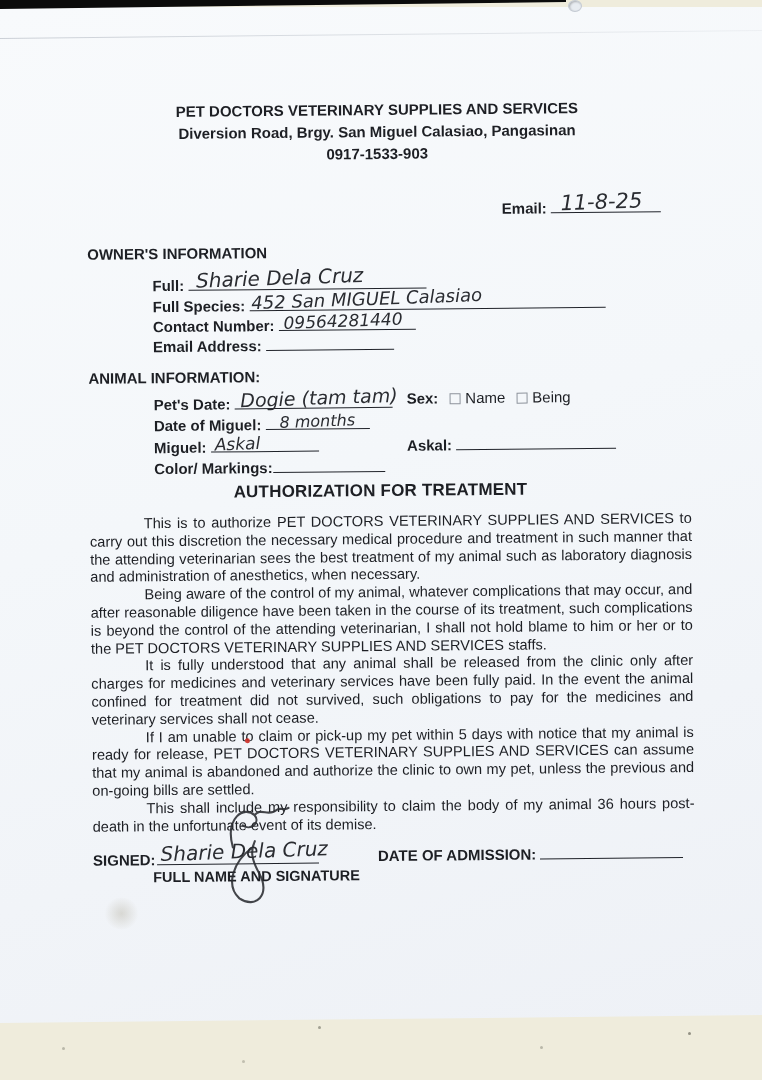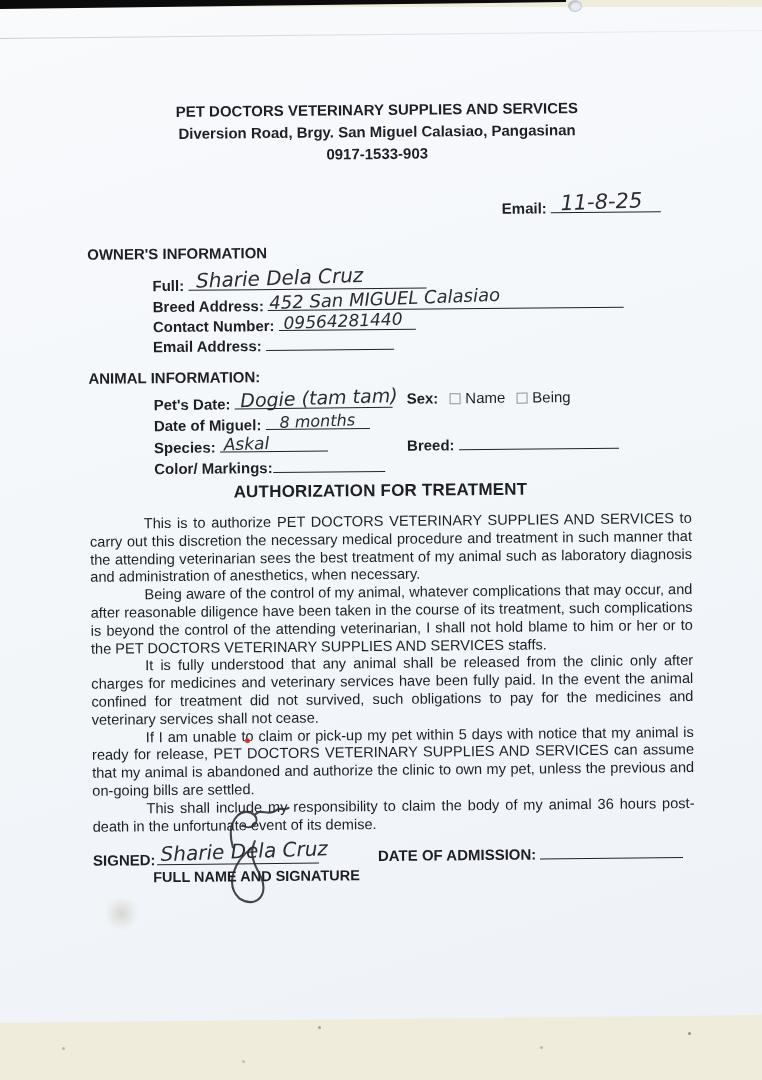--- a/index.html
+++ b/index.html
@@ -84,21 +84,21 @@
       <span class="lbl">Email:</span><span class="uline" style="width:110px;"><span class="hand" style="font-size:21px;left:10px;">11-8-25</span></span>
     </div>
 
     <div class="sec-heading" style="top:236px;left:90px;">OWNER'S INFORMATION</div>
 
     <div class="row" style="top:264px;left:155px;">
       <span class="lbl">Full:</span><span class="uline" style="width:238px;"><span class="hand" style="font-size:20px;">Sharie Dela Cruz</span></span>
     </div>
 
     <div class="row" style="top:285px;left:155px;">
-      <span class="lbl">Breed Address:</span><span class="uline" style="width:356px;"><span class="hand" style="font-size:18px;left:2px;">452 San MIGUEL Calasiao</span></span>
+      <span class="lbl">Full Species:</span><span class="uline" style="width:356px;"><span class="hand" style="font-size:18px;left:2px;">452 San MIGUEL Calasiao</span></span>
     </div>
 
     <div class="row" style="top:305px;left:155px;">
       <span class="lbl">Contact Number:</span><span class="uline" style="width:137px;"><span class="hand" style="font-size:17px;left:5px;">09564281440</span></span>
     </div>
 
     <div class="row" style="top:325px;left:155px;">
       <span class="lbl">Email Address:</span><span class="uline" style="width:128px;"><span class="hand" style="font-size:17px;"></span></span>
     </div>
 
@@ -109,24 +109,24 @@
     </div>
     <div class="row" style="top:383px;left:408px;">
       <span class="lbl">Sex:</span><span class="cb"></span><span>Name</span><span class="cb"></span><span>Being</span>
     </div>
 
     <div class="row" style="top:404px;left:155px;">
       <span class="lbl">Date of Miguel:</span><span class="uline" style="width:104px;"><span class="hand" style="font-size:16px;left:14px;">8 months</span></span>
     </div>
 
     <div class="row" style="top:426px;left:155px;">
-      <span class="lbl">Species:</span><span class="uline" style="width:108px;"><span class="hand" style="font-size:17px;left:4px;">Askal</span></span>
+      <span class="lbl">Miguel:</span><span class="uline" style="width:108px;"><span class="hand" style="font-size:17px;left:4px;">Askal</span></span>
     </div>
     <div class="row" style="top:426px;left:408px;">
-      <span class="lbl">Breed:</span><span class="uline" style="width:160px;"><span class="hand" style="font-size:16px;"></span></span>
+      <span class="lbl">Askal:</span><span class="uline" style="width:160px;"><span class="hand" style="font-size:16px;"></span></span>
     </div>
 
     <div class="row" style="top:447px;left:155px;">
       <span class="lbl">Color/ Markings:</span><span class="uline" style="width:112px;margin-left:1px;"><span class="hand" style="font-size:16px;"></span></span>
     </div>
 
     <div class="doc-title">AUTHORIZATION FOR TREATMENT</div>
 
     <div class="body-text">
       <p>This is to authorize PET DOCTORS VETERINARY SUPPLIES AND SERVICES to carry out this discretion the necessary medical procedure and treatment in such manner that the attending veterinarian sees the best treatment of my animal such as laboratory diagnosis and administration of anesthetics, when necessary.</p>

